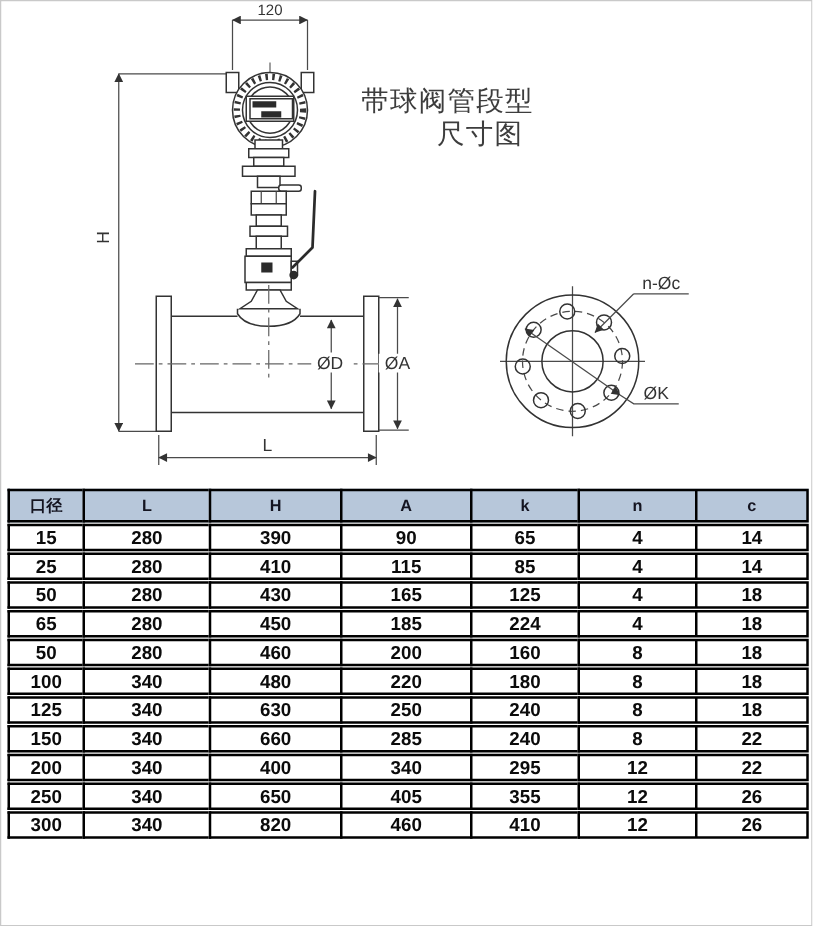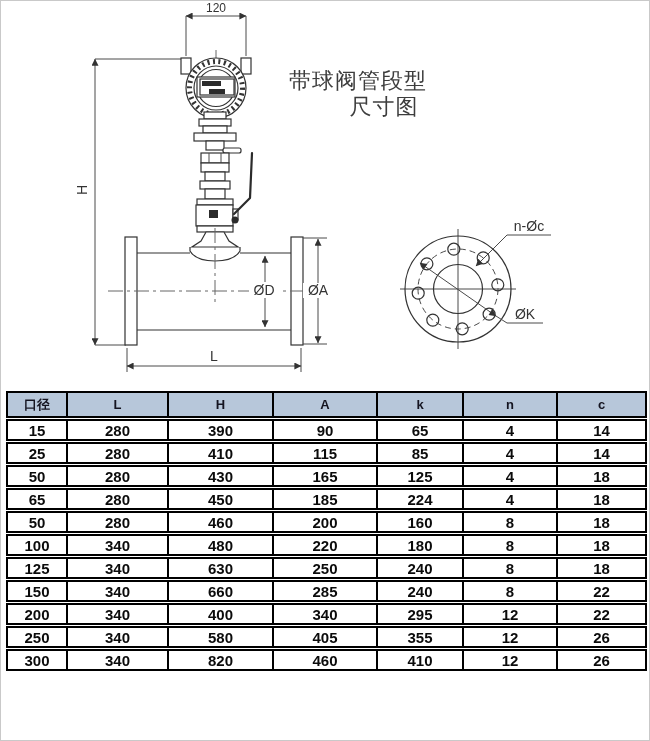--- a/index.html
+++ b/index.html
@@ -262,21 +262,21 @@
           <td>340</td>
           <td>400</td>
           <td>340</td>
           <td>295</td>
           <td>12</td>
           <td>22</td>
         </tr>
         <tr>
           <td>250</td>
           <td>340</td>
-          <td>580</td>
+          <td>650</td>
           <td>405</td>
           <td>355</td>
           <td>12</td>
           <td>26</td>
         </tr>
         <tr>
           <td>300</td>
           <td>340</td>
           <td>820</td>
           <td>460</td>

